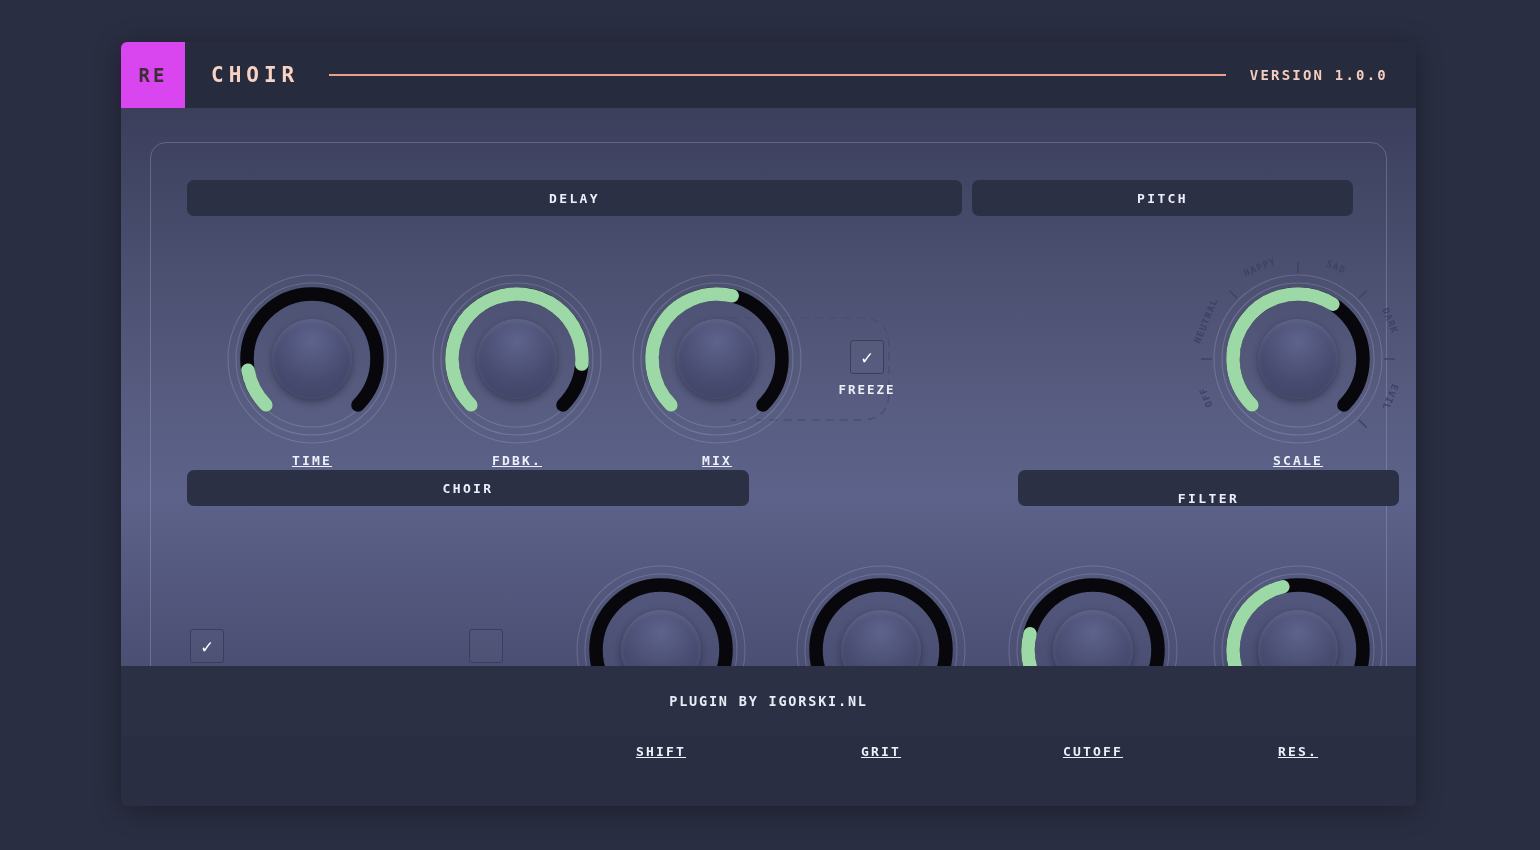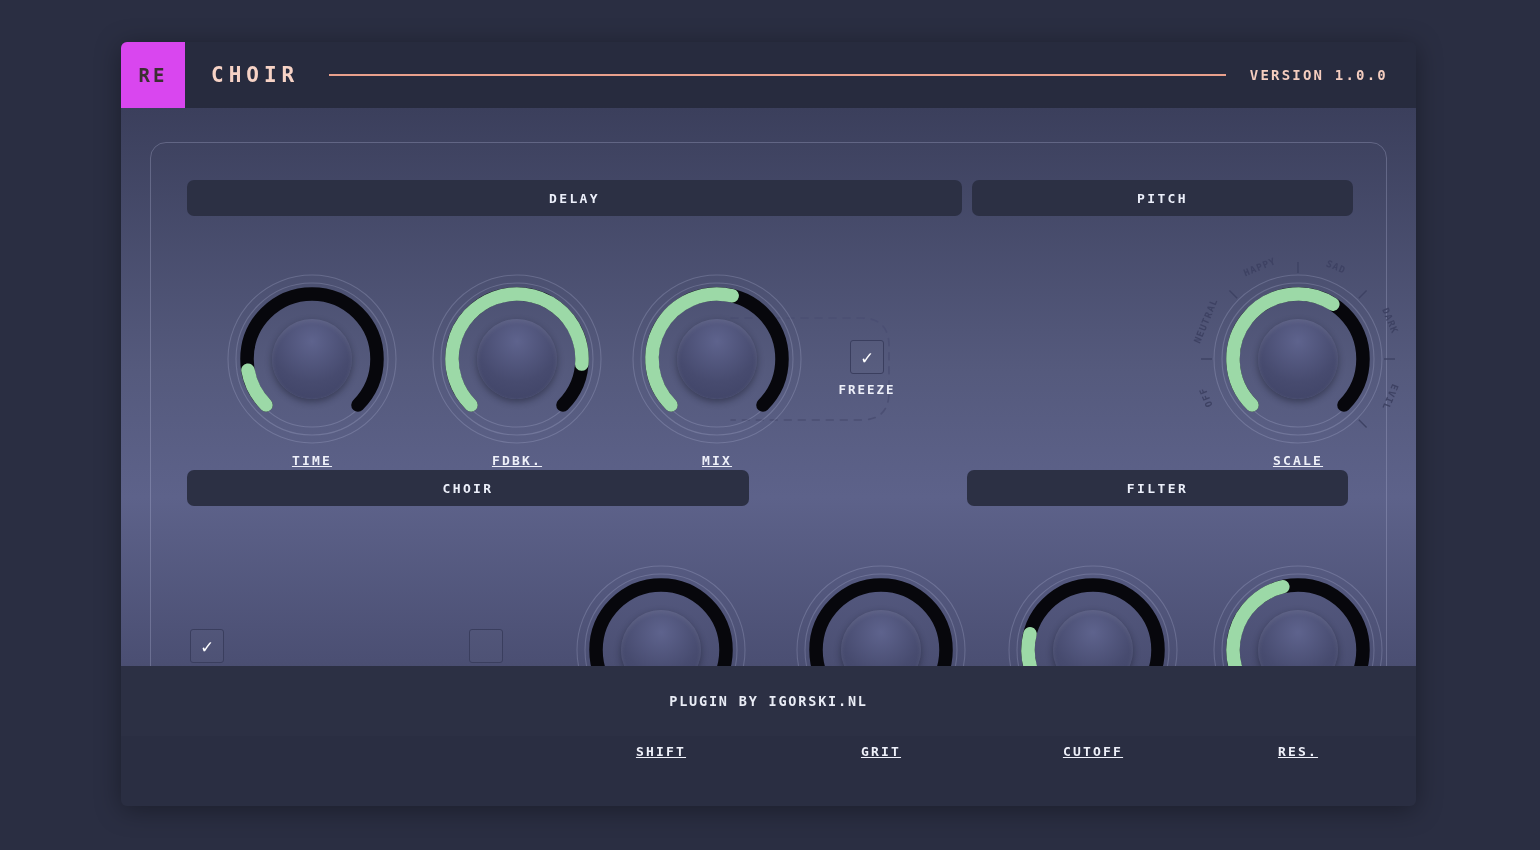--- a/index.html
+++ b/index.html
@@ -225,21 +225,21 @@
           <path class="track" d="M 42.04 133.96 A 65 65 0 1 1 133.96 133.96"></path>
           <path class="fill" d="M 42.04 133.96 A 65 65 0 0 1 122.83 33.12"></path>
         </svg>
         <div class="cap"></div>
         <div class="knob-label">SCALE</div>
       </div>
 
       <div class="bar" style="left:66px; top:362px; width:562px;">
         <span>CHOIR</span>
       </div>
-      <div class="bar" style="left:846px; top:362px; width:381px;">
+      <div class="bar" style="left:897px; top:362px; width:381px;align-items:flex-end;">
         <span>FILTER</span>
       </div>
 
       <div class="cbx-wrap" style="left:53px; top:521px;">
         <div class="cbx">✓</div>
         <div class="cbx-label">MOD</div>
       </div>
 
 
       <div class="cbx-wrap" style="left:332px; top:521px;">

